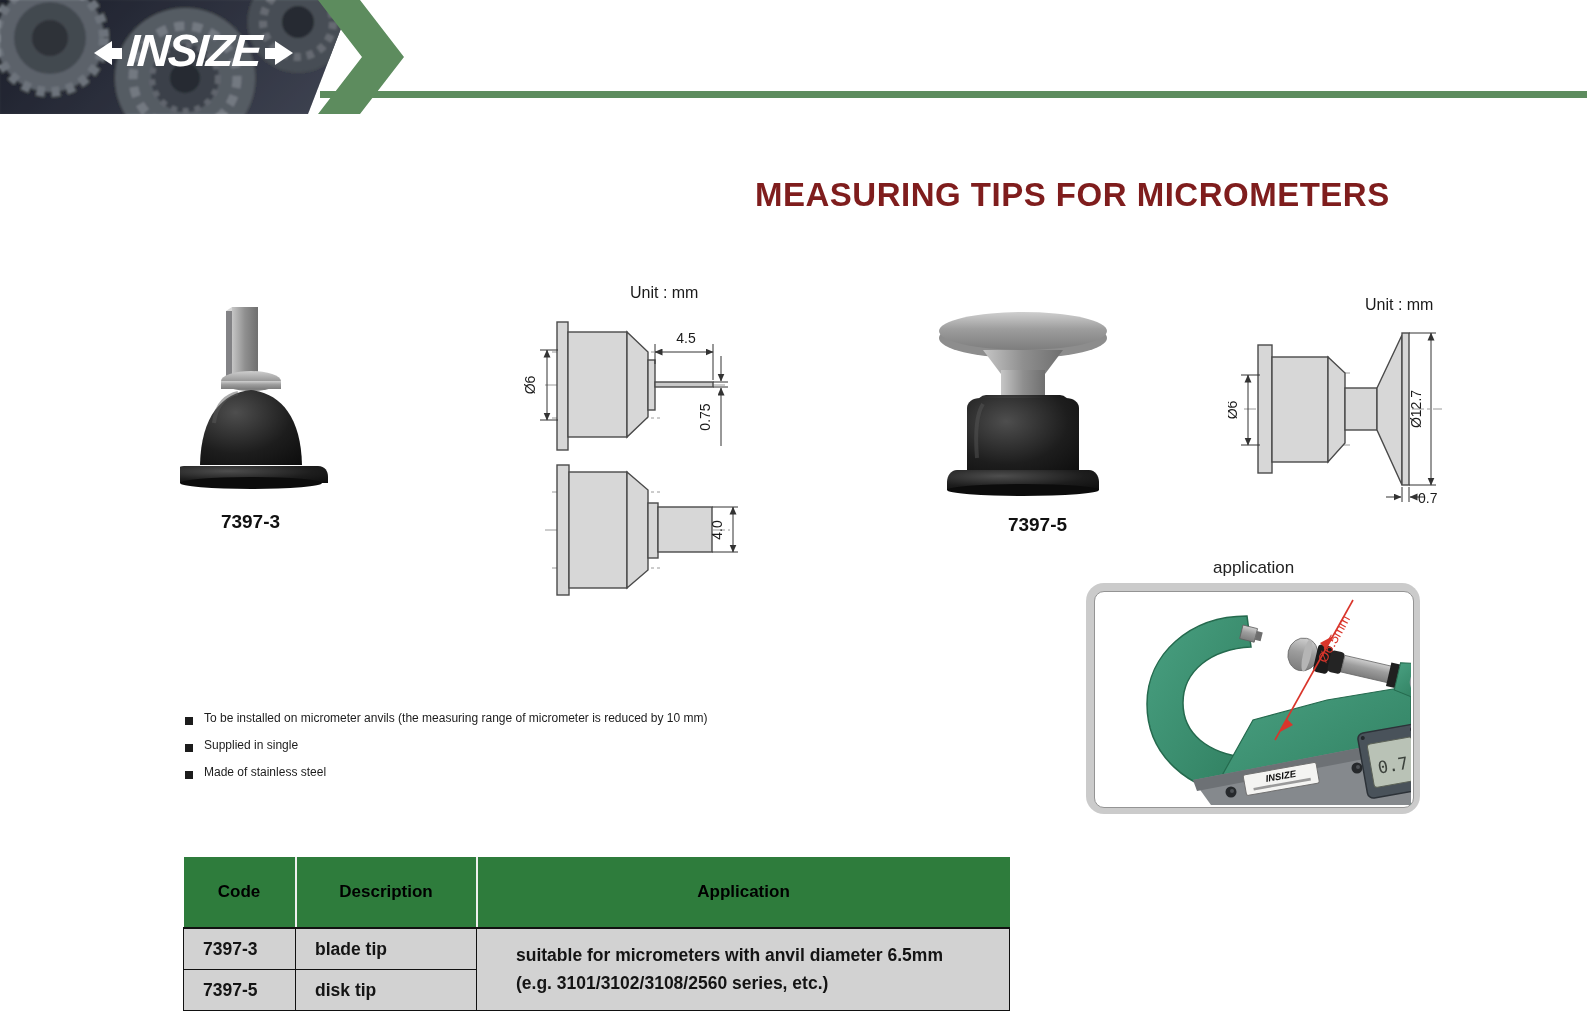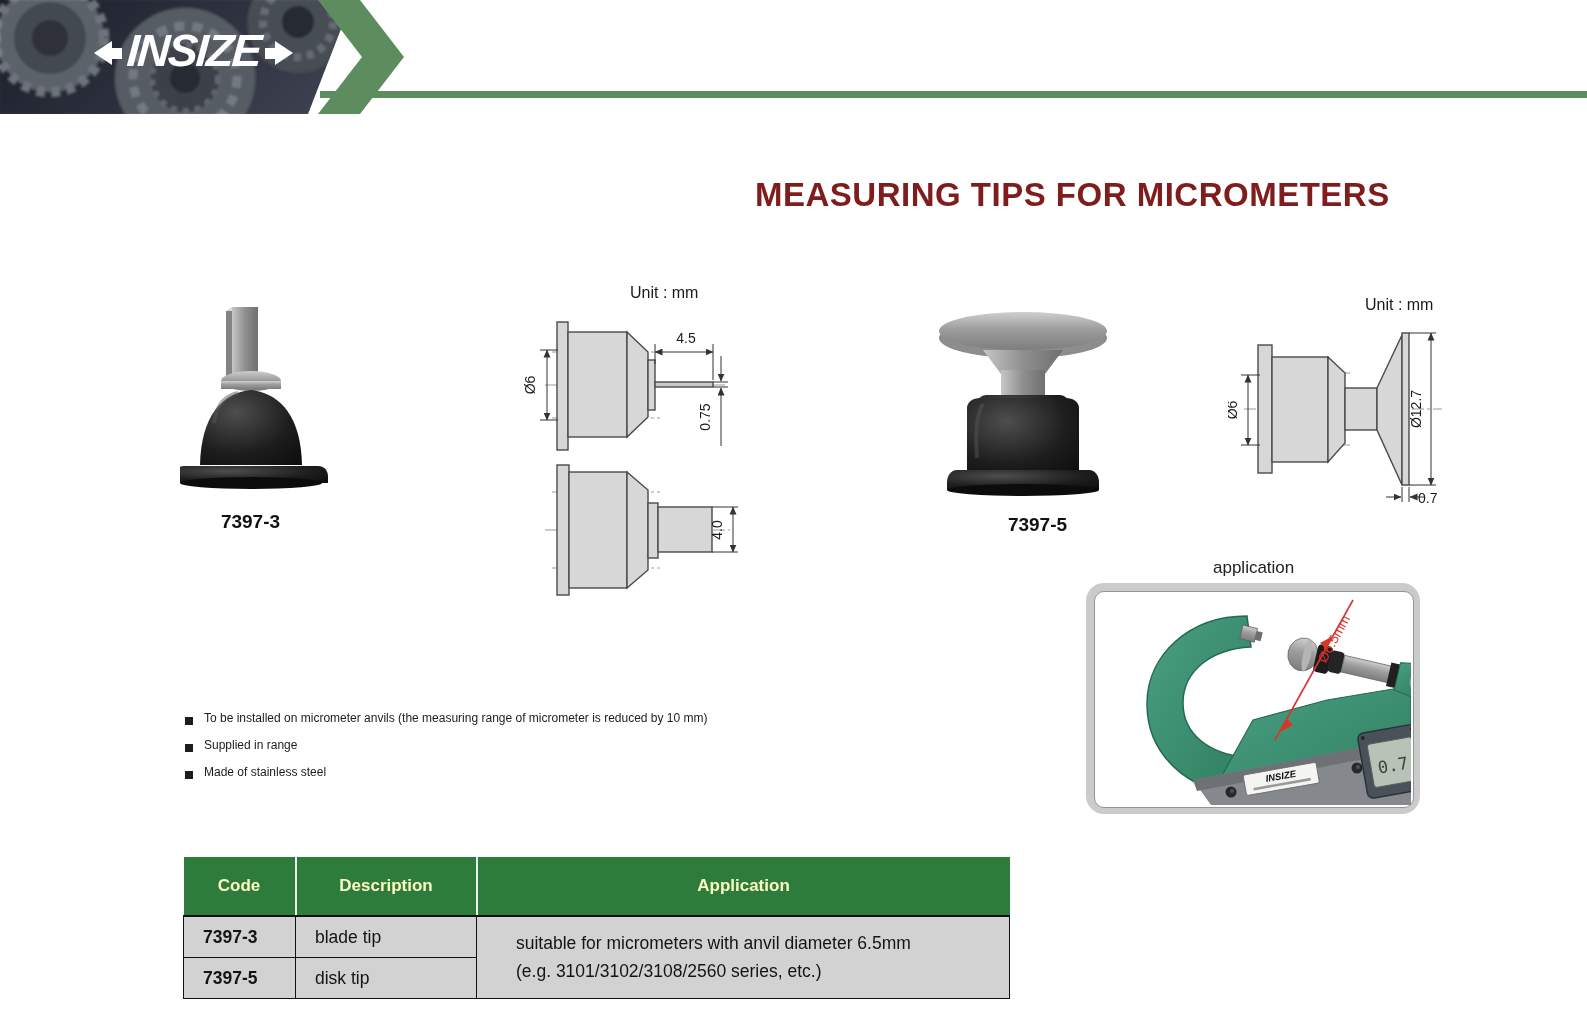--- a/index.html
+++ b/index.html
@@ -41,25 +41,25 @@
   .app-inner{width:100%;height:100%;background:#fff;border:1px solid #949494;border-radius:10px;
              overflow:hidden;position:relative;}
 
   
   .features{left:185px;top:711px;width:920px;}
   .feature{display:flex;align-items:flex-start;margin-bottom:13px;font-size:12px;color:#1c1c1c;}
   .feature .sq{flex:0 0 auto;width:8px;height:8px;background:#1c1c1c;margin:6px 11px 0 0;}
 
   
   .spec{left:183px;top:857px;border-collapse:collapse;table-layout:fixed;}
-  .spec th{background:#2e7c3c;color:#fef9c3;font-size:17px;font-weight:bold;height:34px;
-           border-bottom:2px solid #111;border-left:2px solid #efefef;text-align:center;padding:12px;}
+  .spec th{background:#2e7c3c;color:#000000;font-size:17px;font-weight:bold;height:34px;
+           border-bottom:2px solid #111;border-left:2px solid #efefef;text-align:center;padding:18px;}
   .spec th:first-child{border-left:none;}
   .spec td{background:#d2d2d2;font-size:17.5px;color:#141414;height:40px;
-           border:1.5px solid #111;padding:0 0 0 19px;}
+           border:1.5px solid #111;padding:0 0 0 19px;font-weight:bold;}
   .spec td.code{font-weight:bold;}
   .spec td.app{line-height:1.55;padding-left:39px;}
 </style>
 </head>
 <body>
 
 <div class="page">
 
   <svg width="0" height="0" style="position:absolute">
     <defs>
@@ -291,21 +291,21 @@
     </div>
   </div>
 
   <div class="abs features">
     <div class="feature">
       <span class="sq"></span>
       <span>To be installed on micrometer anvils (the measuring range of micrometer is reduced by 10 mm)</span>
     </div>
     <div class="feature">
       <span class="sq"></span>
-      <span>Supplied in range</span>
+      <span>Supplied in single</span>
     </div>
     <div class="feature">
       <span class="sq"></span>
       <span>Made of stainless steel</span>
     </div>
   </div>
 
   <table class="spec abs">
     <colgroup>
         <col style="width:112px">

